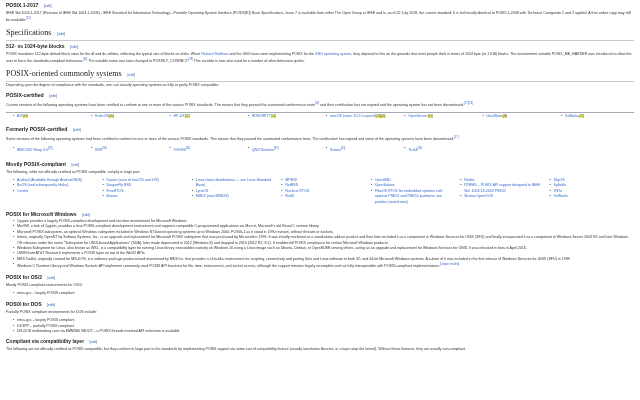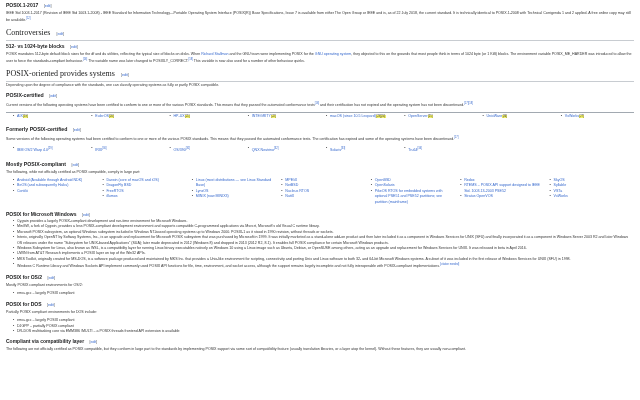--- a/index.html
+++ b/index.html
@@ -33,34 +33,34 @@
   <div class="section">
     <div class="h4">
       <span>POSIX.1-2017</span>
       <span class="edit">[<a>edit</a>]</span>
     </div>
     <p><span>IEEE Std 1003.1-2017 (Revision of IEEE Std 1003.1-2008) - IEEE Standard for Information Technology—Portable Operating System Interface (POSIX(R)) Base Specifications, Issue 7 is available from either The Open Group or IEEE and is, as of 22 July 2018, the current standard. It is technically identical to POSIX.1-2008 with Technical Corrigenda 1 and 2 applied. A free online copy may still be available.</span><sup>[12]</sup></p>
   </div>
 
   <div class="section">
     <div class="h2">
-      <span>Controversies</span>
+      <span>Specifications</span>
       <span class="edit">[<a>edit</a>]</span>
     </div>
     <div class="sp2"></div>
     <div class="h4">
       <span>512- vs 1024-byte blocks</span>
       <span class="edit">[<a>edit</a>]</span>
     </div>
     <p><span>POSIX mandates 512-byte default block sizes for the df and du utilities, reflecting the typical size of blocks on disks. When </span><a class="lnk">Richard Stallman</a><span> and the GNU team were implementing POSIX for the </span><a class="lnk">GNU operating system</a><span>, they objected to this on the grounds that most people think in terms of 1024 byte (or 1 KiB) blocks. The environment variable POSIX_ME_HARDER was introduced to allow the user to force the standards-compliant behaviour.</span><sup>[16]</sup><span> The variable name was later changed to POSIXLY_CORRECT.</span><sup>[18]</sup><span> This variable is now also used for a number of other behaviour quirks.</span></p>
   </div>
 
   <div class="section">
     <div class="h2">
-      <span>POSIX-oriented provides systems</span>
+      <span>POSIX-oriented commonly systems</span>
       <span class="edit">[<a>edit</a>]</span>
     </div>
     <p>Depending upon the degree of compliance with the standards, one can classify operating systems as fully or partly POSIX compatible.</p>
 
     <div class="h3">
       <span>POSIX-certified</span>
       <span class="edit">[<a>edit</a>]</span>
     </div>
     <p><span>Current versions of the following operating systems have been certified to conform to one or more of the various POSIX standards. This means that they passed the automated conformance tests</span><sup>[16]</sup><span> and their certification has not expired and the operating system has not been discontinued.</span><sup>[17][18]</sup></p>
     <div class="certbox">

